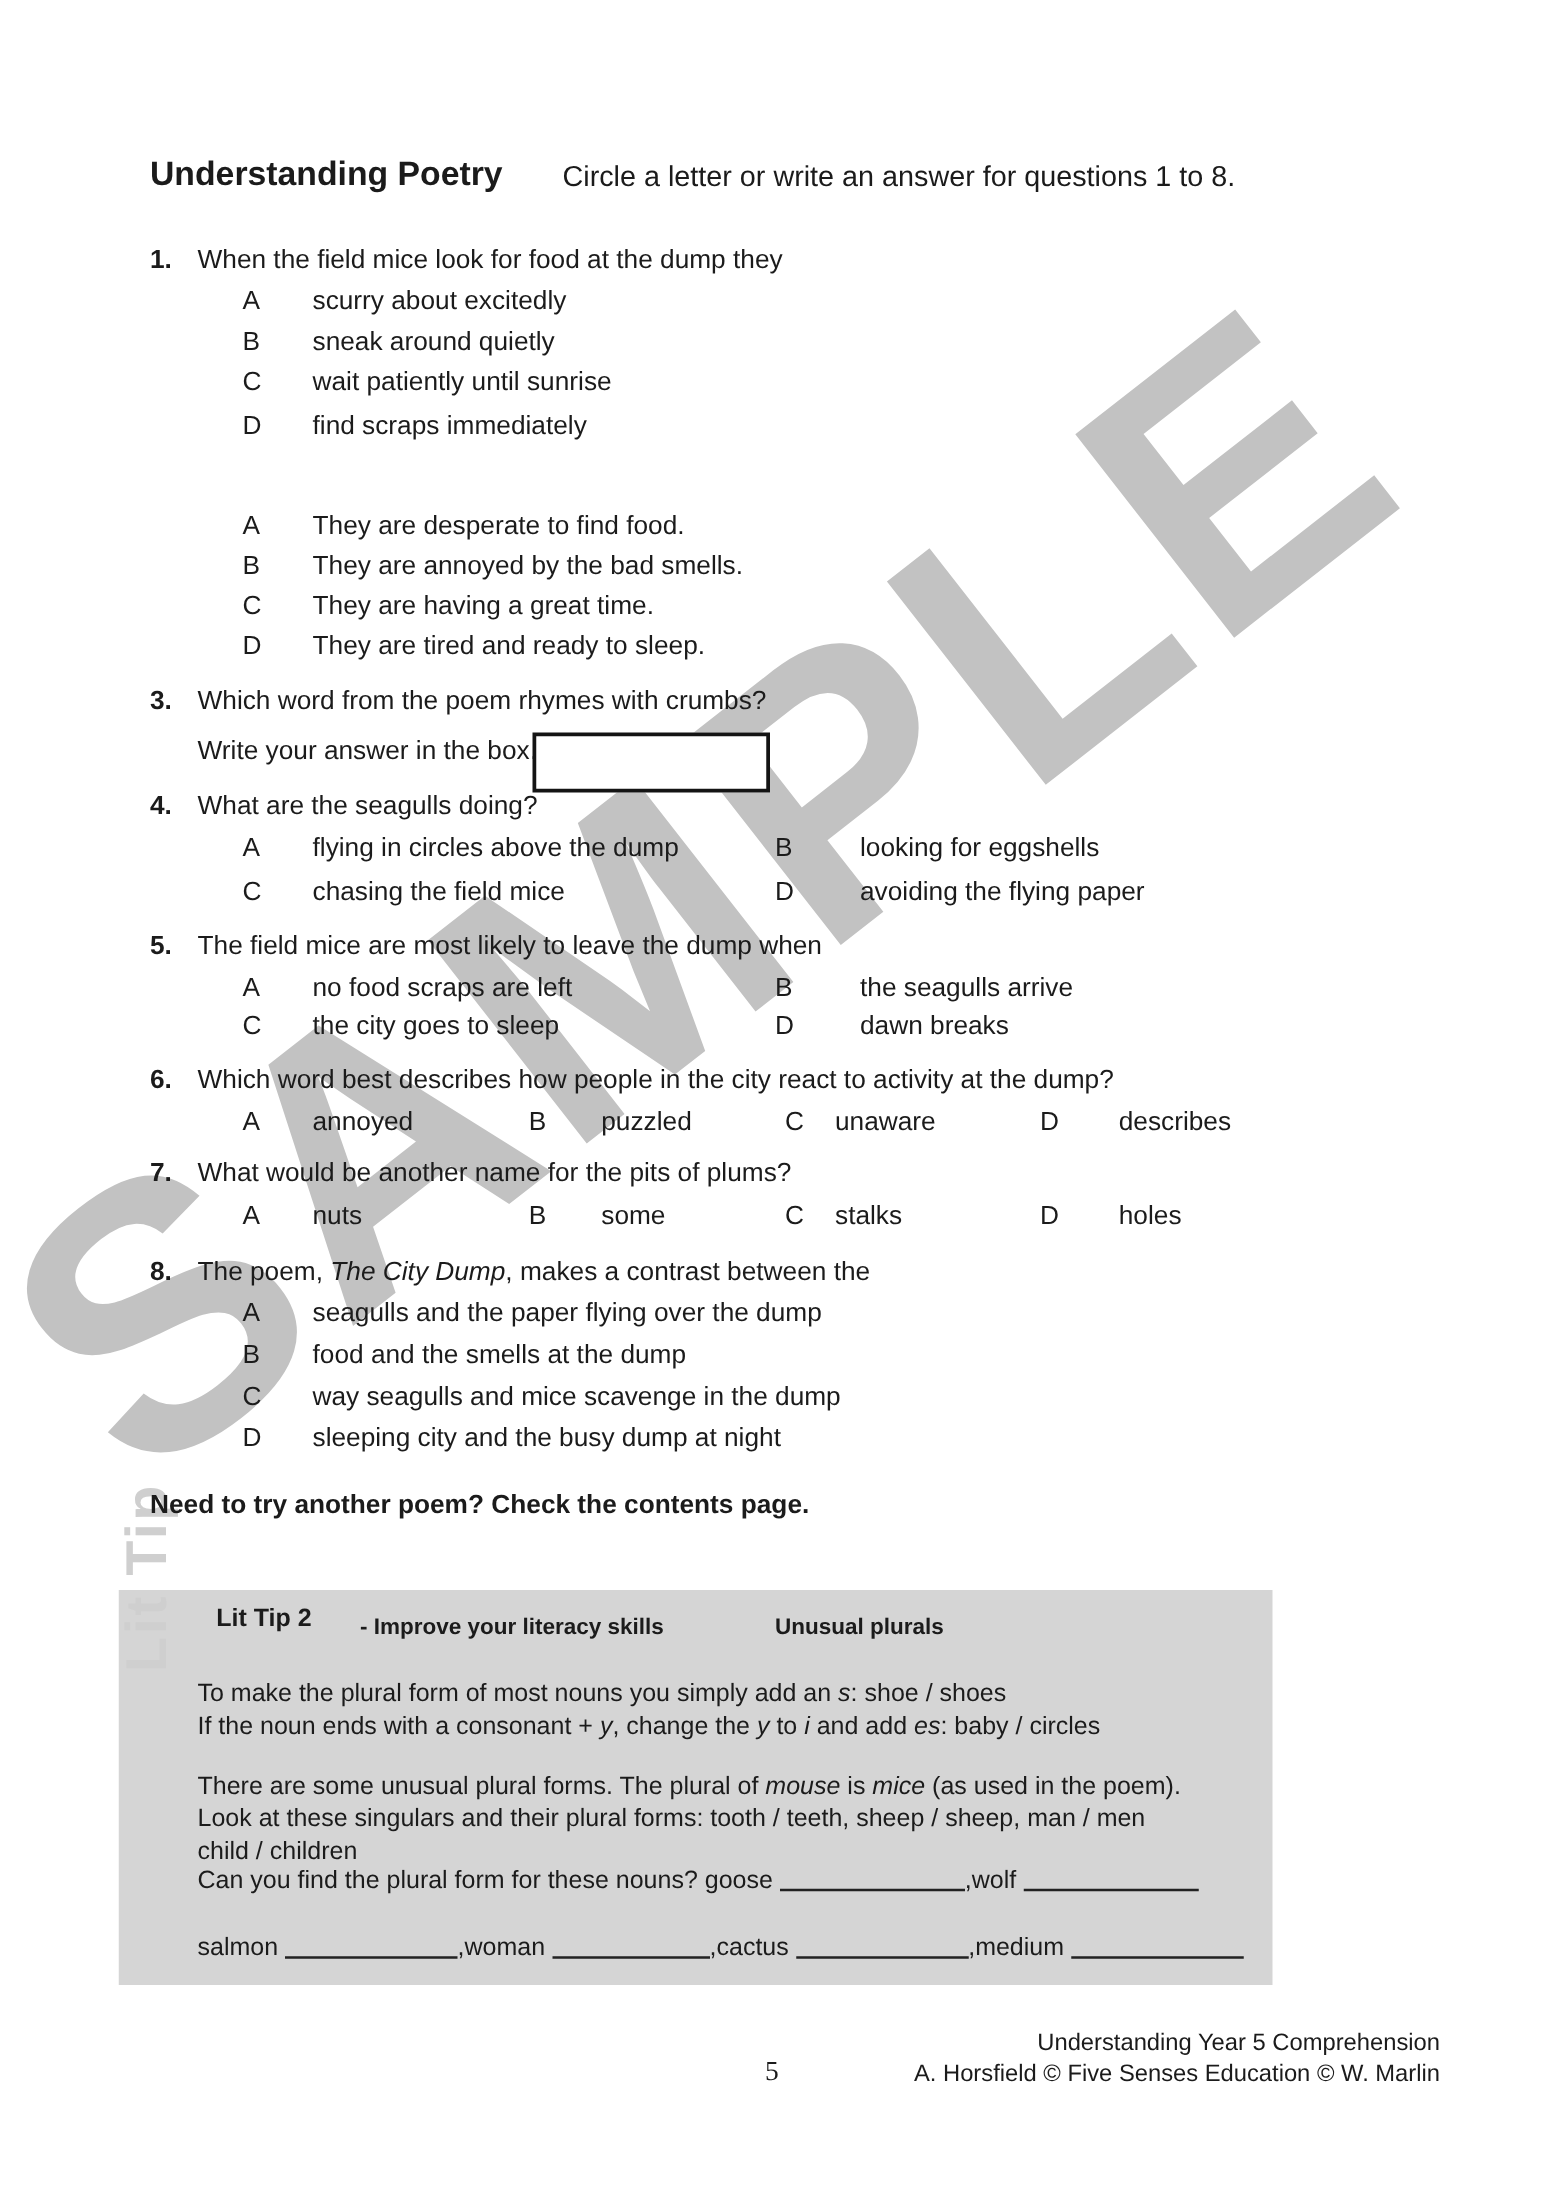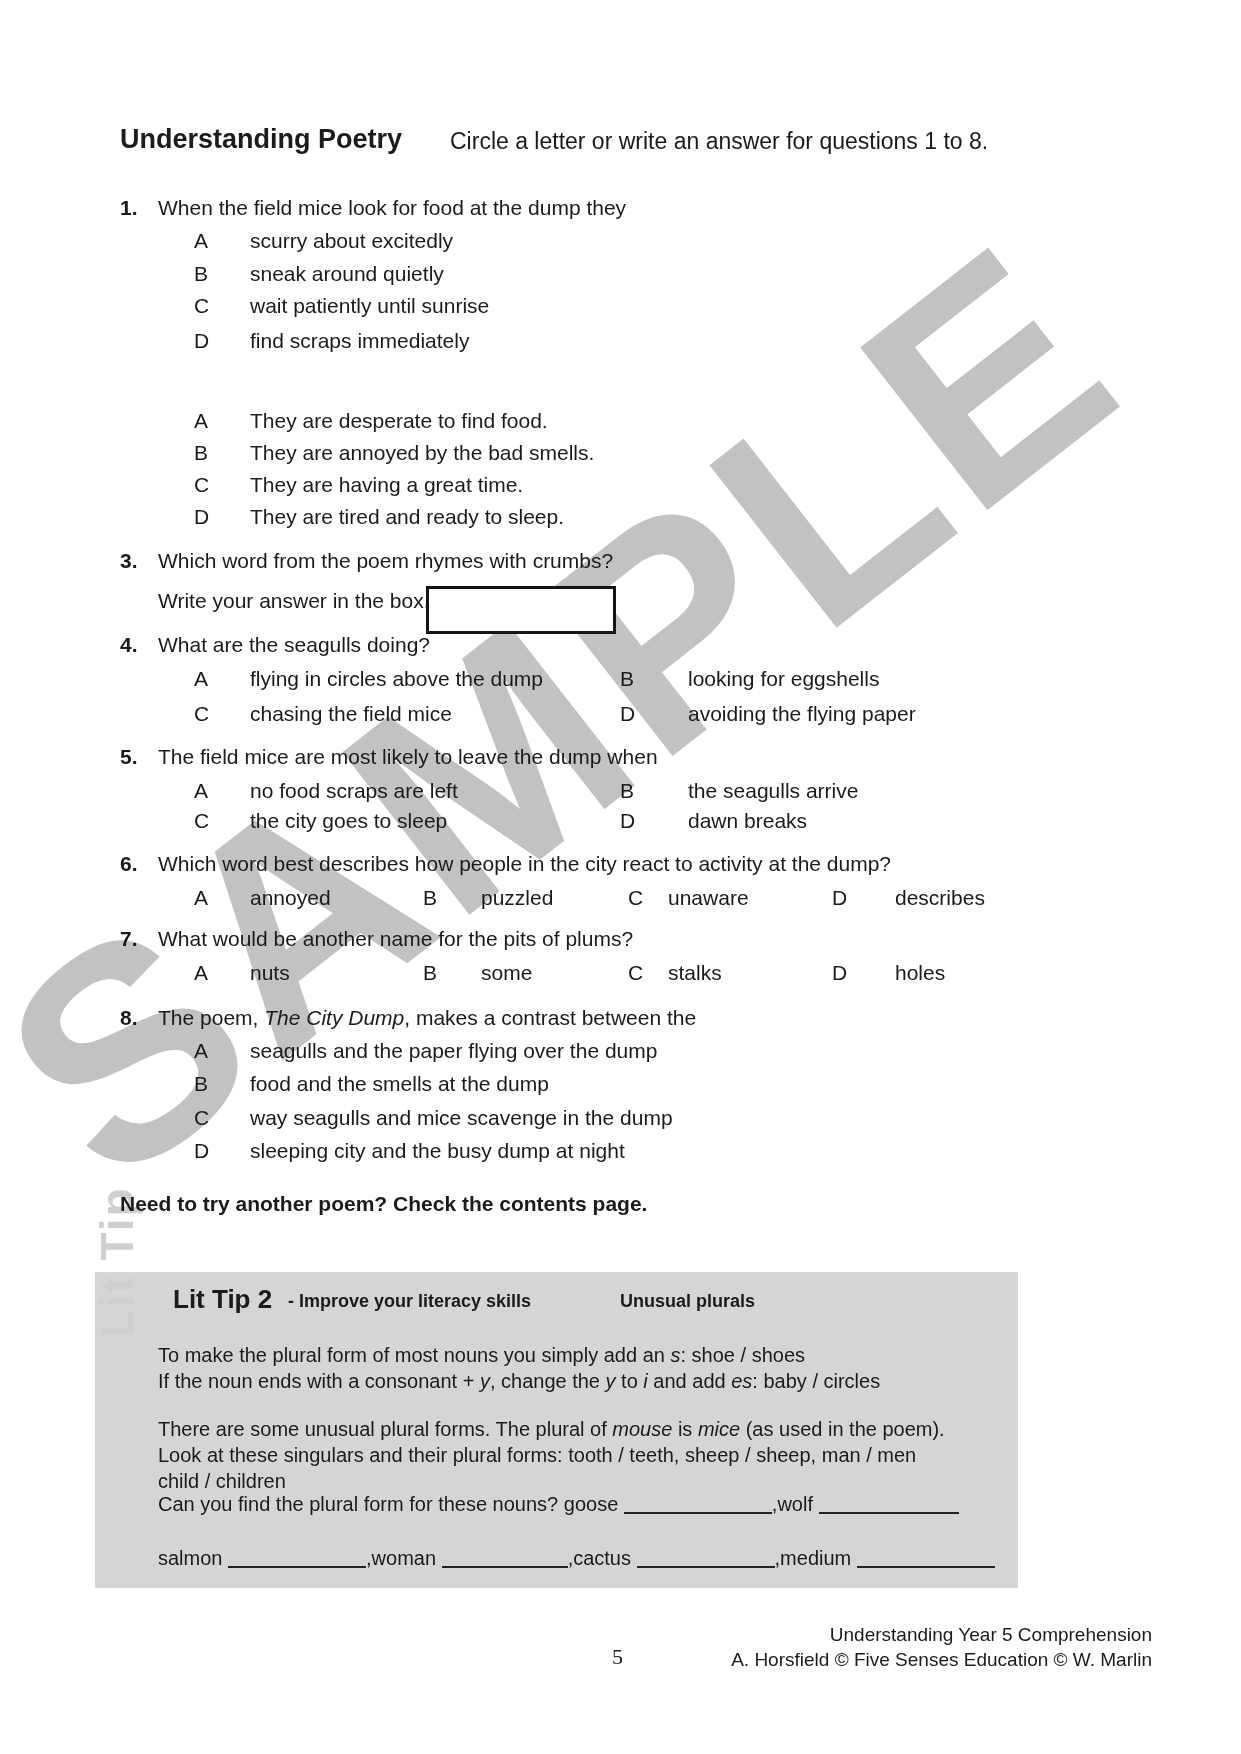--- a/index.html
+++ b/index.html
@@ -12,21 +12,21 @@
   .sidetab{position:absolute;left:117px;top:1262px;transform:translate(-50%,-50%) rotate(-90deg);
            font-size:46px;font-weight:bold;letter-spacing:2px;color:#cfcfcf;z-index:2;white-space:nowrap;}
   
   .row{position:absolute;left:0;width:100%;font-size:21px;white-space:nowrap;z-index:3;height:27px;}
   .row .at{position:absolute;top:0;}
   .flow{position:absolute;font-size:21px;white-space:nowrap;z-index:3;}
   .num{font-weight:bold;display:inline-block;width:38px;}
   .bold{font-weight:bold;}
   .title-h{font-size:27px;font-weight:bold;}
   .title-i{font-size:23px;}
-  .tip-t{font-size:26px;font-weight:bold;}
+  .tip-t{font-size:20px;font-weight:bold;}
   .tip-s{font-size:18px;font-weight:bold;}
   .tipline{font-size:20px;}
   .answer-box{position:absolute;left:426px;top:586px;width:184px;height:42px;border:3px solid #141414;background:#ffffff;z-index:3;}
   .blank{display:inline-block;border-bottom:2px solid #222;height:12px;vertical-align:-3px;}
   .footer{position:absolute;right:89px;top:1622px;text-align:right;font-size:19px;line-height:25px;z-index:3;}
   .pagenum{position:absolute;left:612px;top:1644px;font-family:"Liberation Serif","DejaVu Serif",serif;font-size:22px;z-index:3;}
 </style>
 </head>
 <body>
 

